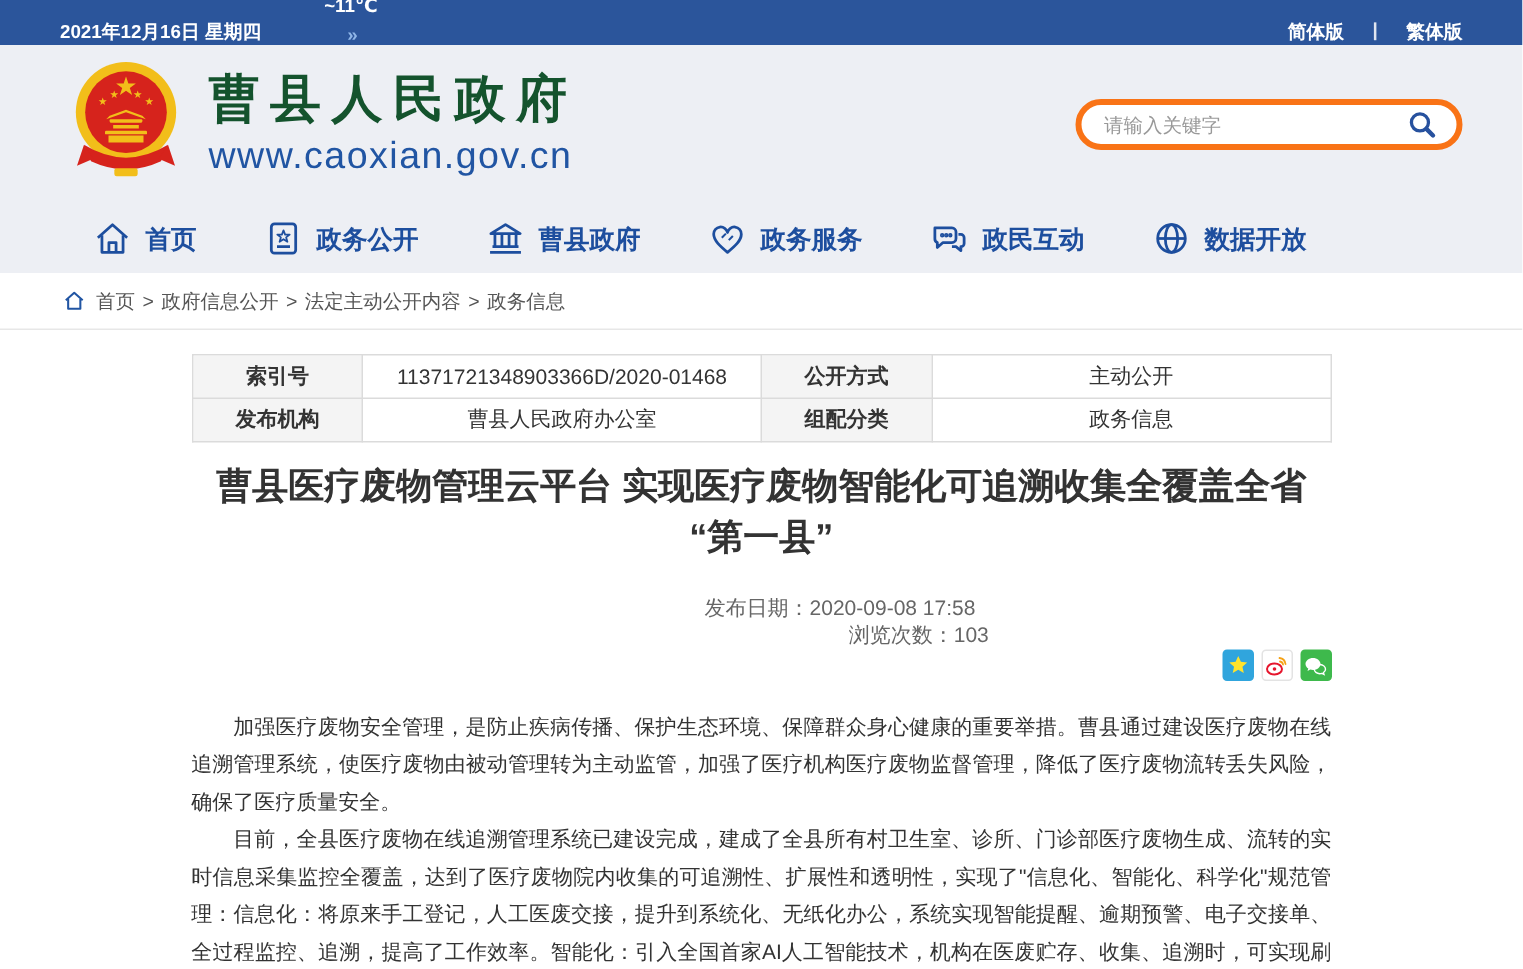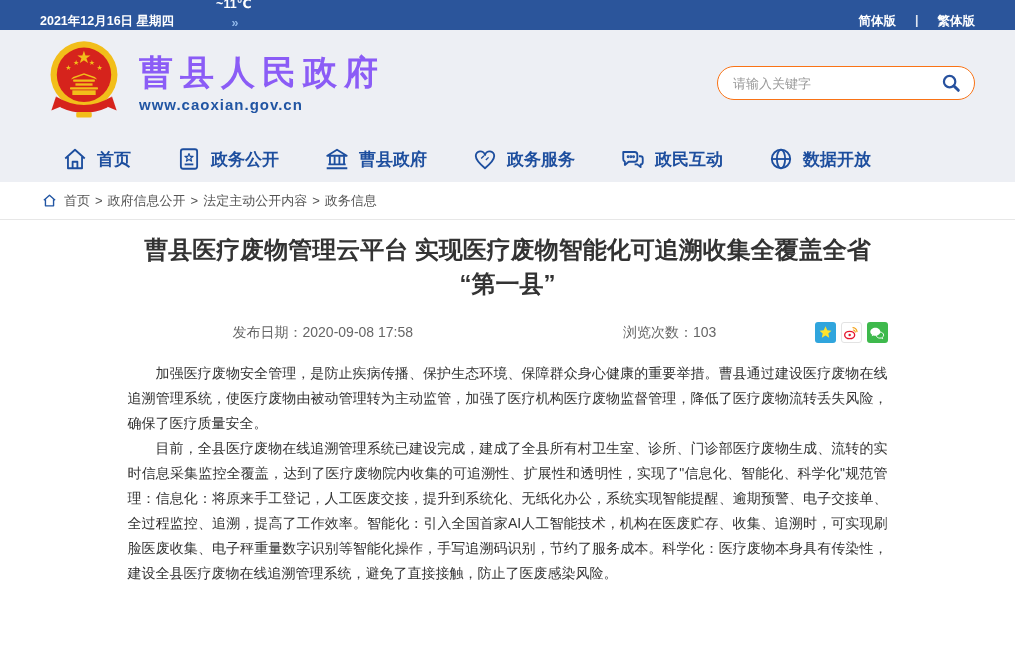--- a/index.html
+++ b/index.html
@@ -14,26 +14,26 @@
   .weather .low { color:#5BC08C; font-weight:normal; }
   .weather .more { color:#8FB6E8; margin-left:2px; }
   .lang { margin-left:auto; display:flex; gap:19px; }
   .lang span { cursor:pointer; }
   .lang .divider { cursor:default; opacity:.85; }
 
   
   .header { height:106px; background:#EDEFF4; display:flex; align-items:center;
     padding:0 20px 0 45px; }
   .logo-block { display:flex; align-items:center; gap:16px; }
-  .site-titles .site-name { font-size:34px; font-weight:bold; color:#8b5cf6;
+  .site-titles .site-name { font-size:34px; font-weight:bold; color:#14532d;
     letter-spacing:7px; line-height:1.15; }
-  .site-titles .site-url { font-size:15px; color:#2155A3; letter-spacing:1px;
-    margin-top:4px;font-weight:bold; }
+  .site-titles .site-url { font-size:25px; color:#2155A3; letter-spacing:1px;
+    margin-top:4px; }
   .search-box { margin-left:auto; margin-right:20px; width:258px; height:34px;
-    background:#fff; border:1px solid #f97316; border-radius:17px;
+    background:#fff; border:4px solid #f97316; border-radius:17px;
     display:flex; align-items:center; padding:0 12px 0 15px; }
   .search-box input { flex:1; border:none; outline:none; background:transparent;
     font-size:13px; color:#333; font-family:inherit; }
   .search-box input::placeholder { color:#999; }
   .search-btn { cursor:pointer; display:flex; align-items:center; }
 
   
   .nav { height:46px; background:#EDEFF4; display:flex; align-items:center;
     padding-left:62px; }
   .nav-item { display:flex; align-items:center; gap:9px; margin-right:45px;
@@ -54,21 +54,21 @@
     font-size:14px; color:#333; table-layout:fixed; }
   .info-table td { border:1px solid #DBDBDB; height:29px; text-align:center;
     vertical-align:middle; overflow:hidden; white-space:nowrap; }
   .info-table td.lbl { background:#F4F4F4; width:15%; font-weight:bold; }
   .info-table td.val { width:35%; }
 
   .article-title { margin-top:13px; text-align:center; font-size:24px;
     font-weight:bold; color:#333; line-height:1.4; }
 
   .meta-row { margin-top:22px; display:flex; align-items:center;
-    font-size:14px; color:#666; }
+    font-size:14px; color:#666;flex-direction:column; }
   .meta-date { margin-left:105px; }
   .meta-views { margin-left:210px; }
   .share { margin-left:auto; display:flex; gap:5px; align-items:center; }
   .share .sicon { width:21px; height:21px; border-radius:3px; display:flex;
     align-items:center; justify-content:center; cursor:pointer; }
 
   .article-body { margin-top:18px; font-size:14px; line-height:25px;
     color:#333; text-align:justify; }
   .article-body p { text-indent:2em; margin:0; }
 </style>
@@ -220,20 +220,36 @@
   <span class="crumb-sep">&gt;</span>
   <span class="crumb">政府信息公开</span>
   <span class="crumb-sep">&gt;</span>
   <span class="crumb">法定主动公开内容</span>
   <span class="crumb-sep">&gt;</span>
   <span class="crumb">政务信息</span>
 </div>
 
 <div class="content">
 
+  <table class="info-table">
+    <tbody>
+        <tr>
+      <td class="lbl">索引号</td>
+      <td class="val">11371721348903366D/2020-01468</td>
+      <td class="lbl">公开方式</td>
+      <td class="val">主动公开</td>
+    </tr>
+    <tr>
+      <td class="lbl">发布机构</td>
+      <td class="val">曹县人民政府办公室</td>
+      <td class="lbl">组配分类</td>
+      <td class="val">政务信息</td>
+    </tr>
+  </tbody>
+    </table>
 
   <h1 class="article-title">曹县医疗废物管理云平台 实现医疗废物智能化可追溯收集全覆盖全省 “第一县”</h1>
 
   <div class="meta-row">
     <span class="meta-date">
       <span>发布日期：</span><span>2020-09-08 17:58</span>
     </span>
     <span class="meta-views">
       <span>浏览次数：</span><span>103</span>
     </span>

